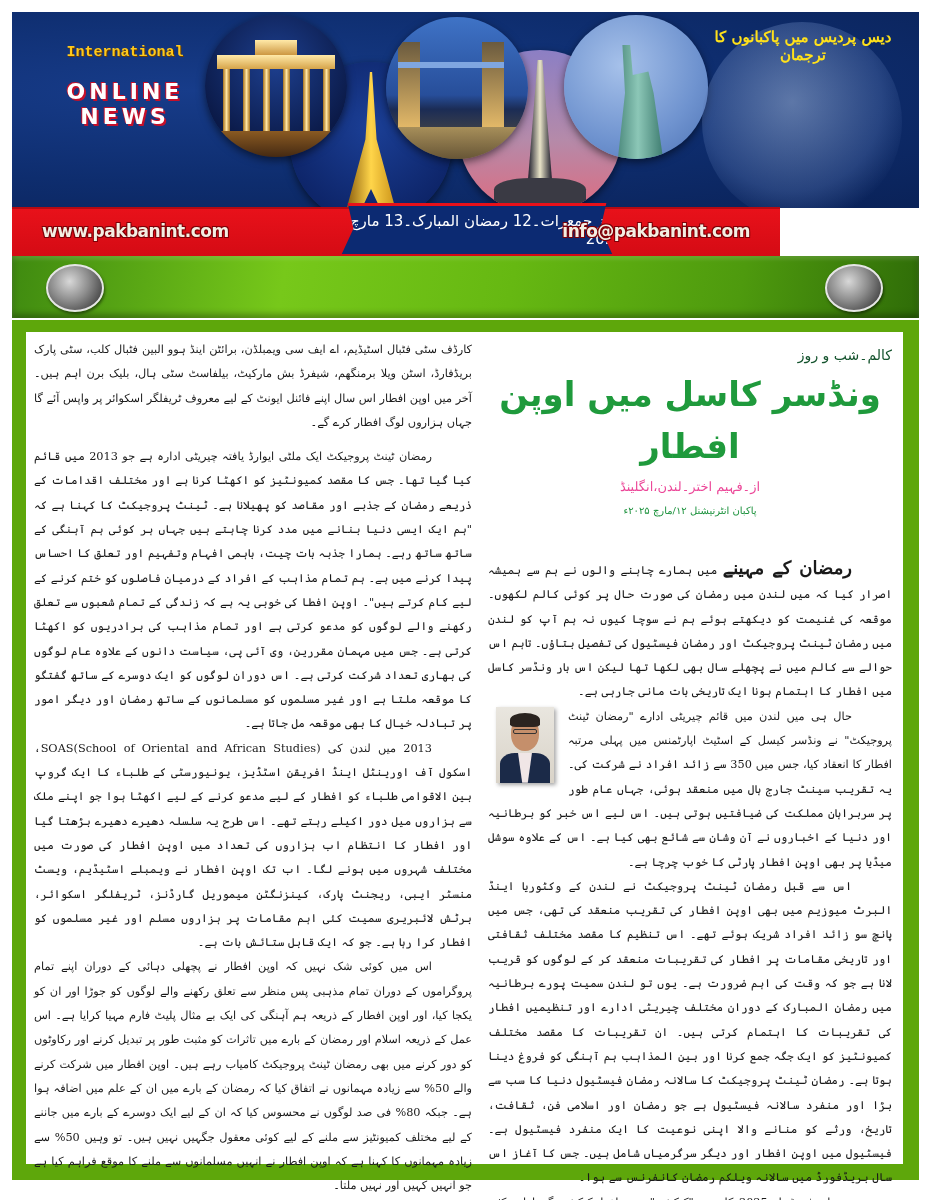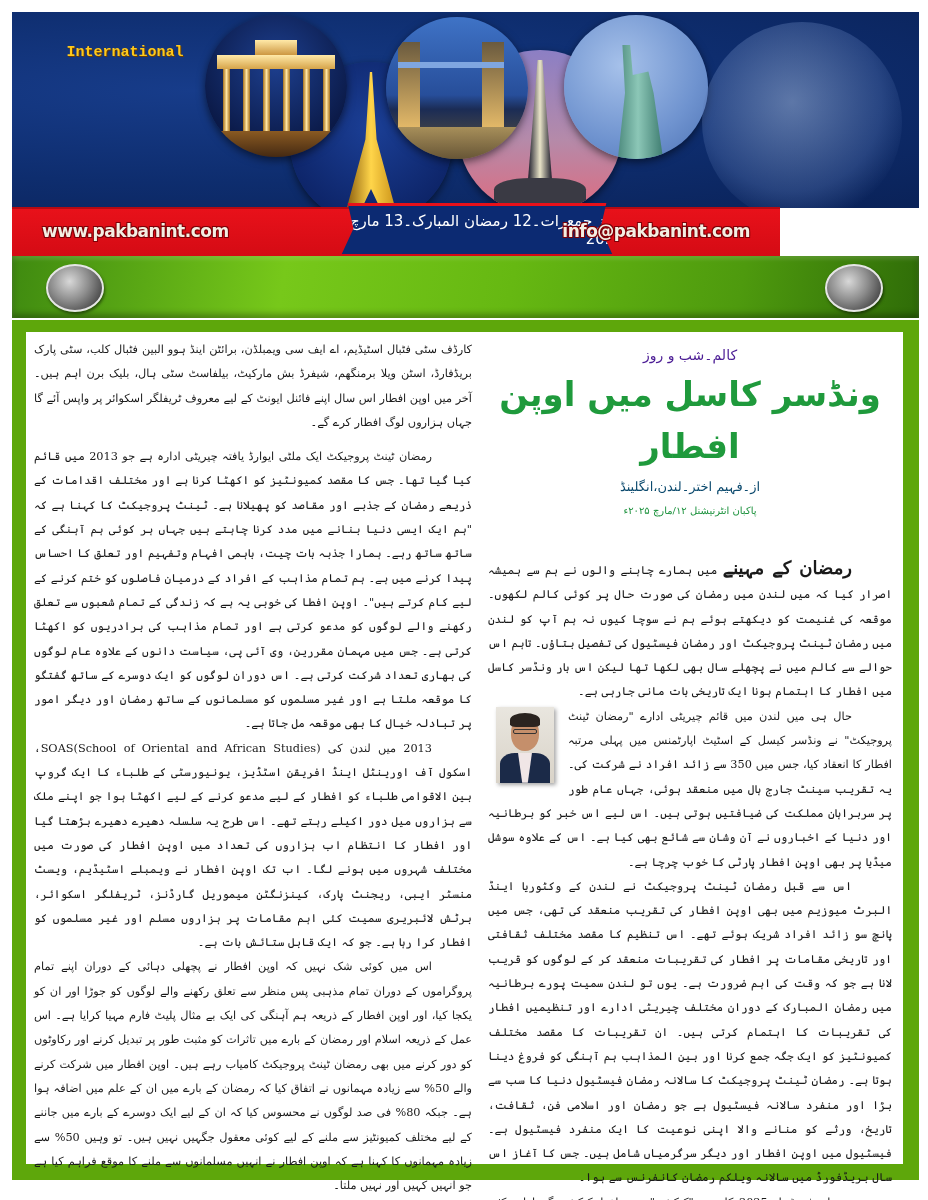--- a/index.html
+++ b/index.html
@@ -64,40 +64,41 @@
   .frame-inner { position: absolute; left: 14px; top: 12px; width: 877px; height: 832px; background: #ffffff; }
 
   .col { position: absolute; top: 0; direction: rtl; font-family: "DejaVu Serif", serif; color: #1a1a1a; font-size: 11.3px; line-height: 24.3px; text-align: justify; }
   .col-left { left: 8px; width: 438px; top: 6px; }
   .col-right { left: 462px; width: 404px; top: 6px; }
 
   .col p { margin: 0; text-indent: 0; }
   .col p.indent { text-indent: 40px; }
   .col .gap { height: 10px; }
 
-  .kicker { text-align: center; font-family: "DejaVu Sans", sans-serif; font-size: 14px; color: #4c1d95; margin-top: 6px; line-height: 22px; }
+  .kicker { font-family: "DejaVu Sans", sans-serif; font-size: 14px; color: #14532d; margin-top: 6px; line-height: 22px; }
   .headline { text-align: center; font-family: "DejaVu Sans", sans-serif; font-weight: bold; font-size: 34px; color: #1f9a3c; line-height: 52px; margin-top: 2px; }
-  .byline { text-align: center; font-family: "DejaVu Serif", serif; font-size: 13px; color: #0c4a6e; line-height: 26px; margin-top: 2px; }
+  .byline { text-align: center; font-family: "DejaVu Serif", serif; font-size: 13px; color: #ec4899; line-height: 26px; margin-top: 2px; }
   .dateline { text-align: center; font-family: "DejaVu Serif", serif; font-size: 10px; color: #19903a; line-height: 22px; }
 
   .lead-strong { font-size: 18px; font-weight: bold; }
 
   .author-photo { float: left; width: 58px; height: 76px; margin: 2px 14px 2px 8px; background: linear-gradient(180deg, #e9e6df 0%, #d9d3c8 100%); position: relative; box-shadow: 2px 2px 4px rgba(0,0,0,.35); overflow: hidden; }
   .author-photo .head { position: absolute; left: 15px; top: 10px; width: 28px; height: 34px; border-radius: 45% 45% 48% 48%; background: #c58f6b; }
   .author-photo .hair { position: absolute; left: 14px; top: 6px; width: 30px; height: 14px; border-radius: 50% 50% 20% 20%; background: #2a2420; }
   .author-photo .glasses { position: absolute; left: 17px; top: 22px; width: 24px; height: 5px; border: 1.5px solid #333; border-radius: 2px; box-sizing: border-box; }
   .author-photo .body { position: absolute; left: 4px; top: 46px; width: 50px; height: 36px; border-radius: 30% 30% 0 0; background: #1b2a48; }
   .author-photo .shirt { position: absolute; left: 22px; top: 46px; width: 14px; height: 30px; background: #f0e6e6; clip-path: polygon(0 0, 100% 0, 70% 100%, 30% 100%); }
 </style>
 </head>
 <body>
 
 <div class="masthead">
   <div class="brand-en">
     <div class="intl">International</div>
+    <div class="online">ONLINE NEWS</div>
   </div>
 
   <div class="circle c-eiffel">
       <div class="tower"></div>
     </div>
   <div class="circle c-minar">
       <div class="shaft"></div>
       <div class="foot"></div>
     </div>
   <div class="circle c-gate">
@@ -116,20 +117,21 @@
       <div class="tw2"></div>
       <div class="span"></div>
       <div class="water"></div>
     </div>
   <div class="circle c-liberty">
       <div class="statue"></div>
     </div>
 
   <div class="globe"></div>
   <div class="brand-ur">
+    <div class="tag">دیس پردیس میں پاکبانوں کا ترجمان</div>
   </div>
 </div>
 
 <div class="redbar">
   <div class="site-url">www.pakbanint.com</div>
   <div class="date-ribbon">
     <span>بروز جمعرات۔12 رمضان المبارک۔13 مارچ۔2025</span>
   </div>
   <div class="site-email">info@pakbanint.com</div>
 </div>

